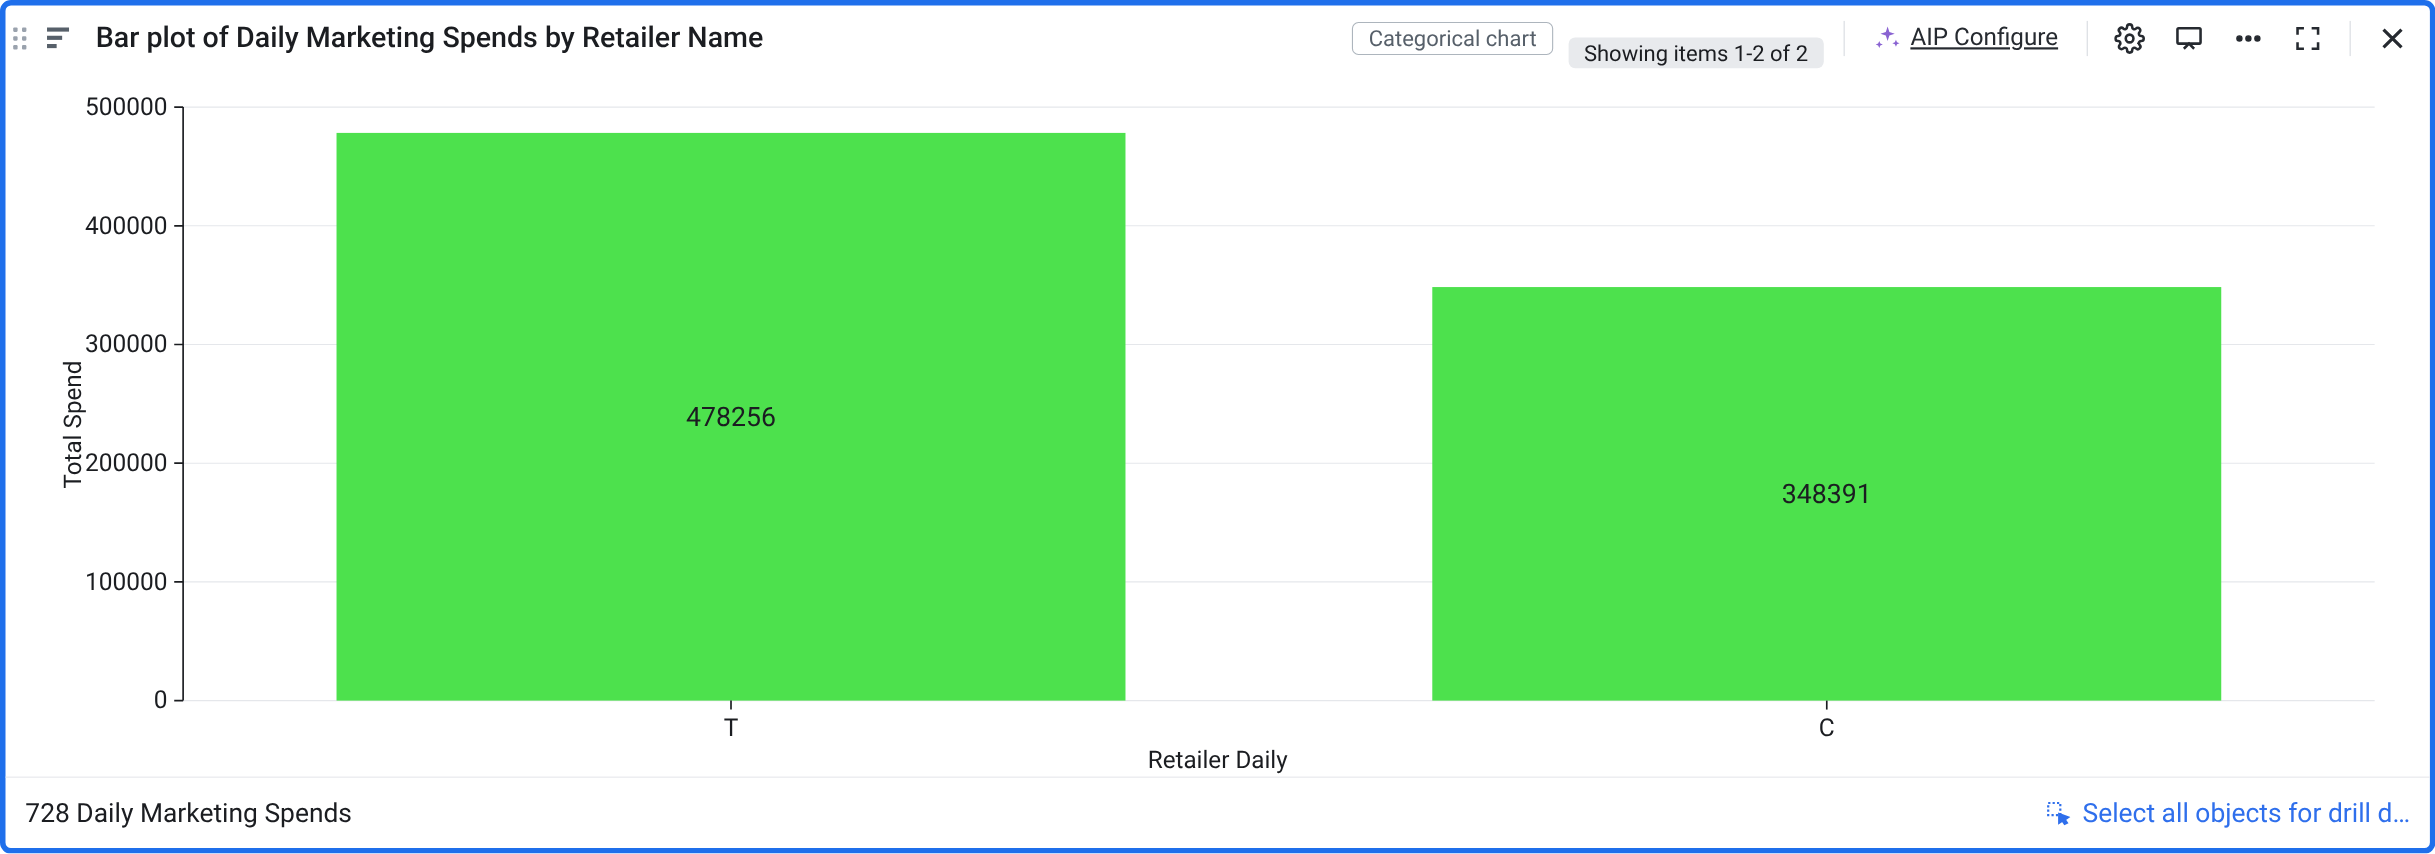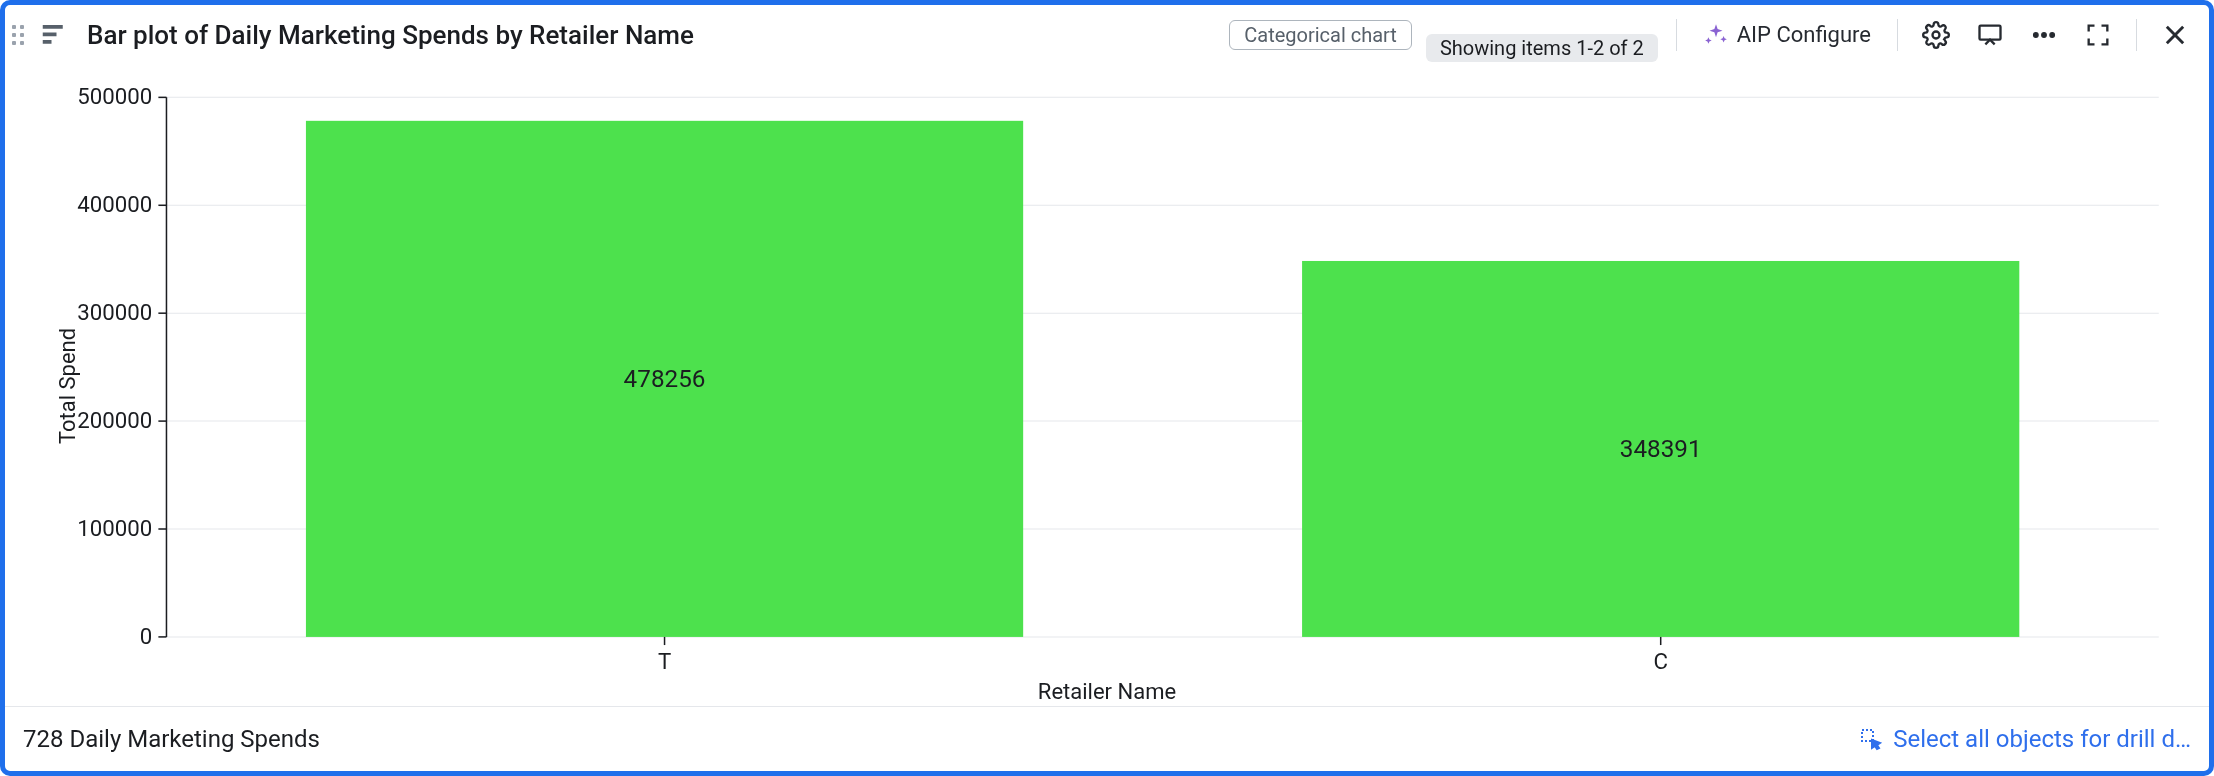--- a/index.html
+++ b/index.html
@@ -52,21 +52,21 @@
     white-space:nowrap;
   }
   .tag.outline{border:1px solid var(--tag-border);background:#fff;color:#57606a;}
   .tag.fill{background:var(--tag-fill);color:#1b1d21;margin-top:27px;}
 
   .sep{width:1px;height:32px;background:#d7dbe0;margin:0 4px;}
 
   .hbtn{
     display:flex;align-items:center;gap:8px;
     padding:4px 8px;border-radius:6px;cursor:pointer;
-    color:#262a30;font-size:22px;
+    color:#262a30;font-size:22px;text-decoration:underline;
   }
   .hbtn svg{width:26px;height:26px;}
   .icon-only{padding:6px;}
   .icon-only svg{width:28px;height:28px;stroke:#262a30;}
 
   
   .chart-zone{flex:1 1 auto;position:relative;padding:12px 30px 8px 30px;}
   .chart-svg{width:100%;height:100%;}
 
   .ytitle{
@@ -186,21 +186,21 @@
         <line x1="130" y1="20" x2="130" y2="550" stroke="#1b1d21" stroke-width="1.5"></line>
         <rect x="267.90000000000003" y="43.04863999999998" width="709.1999999999999" height="506.95136" fill="#4de14d"></rect>
         <text x="622.5" y="304.52432" text-anchor="middle" font-size="24" fill="#1b1d21">478256</text>
         <line x1="622.5" y1="550" x2="622.5" y2="558" stroke="#1b1d21" stroke-width="1.5"></line>
         <text x="622.5" y="582" text-anchor="middle" font-size="22" fill="#1b1d21">T</text>
         <rect x="1252.9" y="180.70553999999998" width="709.1999999999999" height="369.29446" fill="#4de14d"></rect>
         <text x="1607.5" y="373.35276999999996" text-anchor="middle" font-size="24" fill="#1b1d21">348391</text>
         <line x1="1607.5" y1="550" x2="1607.5" y2="558" stroke="#1b1d21" stroke-width="1.5"></line>
         <text x="1607.5" y="582" text-anchor="middle" font-size="22" fill="#1b1d21">C</text>
       </svg>
-    <div class="xtitle">Retailer Name</div>
+    <div class="xtitle">Retailer Daily</div>
   </div>
 
   <div class="ftr">
     <span class="count">728 Daily Marketing Spends</span>
     <span class="spacer"></span>
     <span class="drill">
       <svg viewBox="0 0 24 24" stroke-width="2">
         <rect x="3" y="3" width="11" height="11" stroke-dasharray="2 2"></rect>
         <path d="M13 13l8 3-3 2 2 3-2 1-2-3-3 2z" fill="currentColor"></path>
       </svg>

